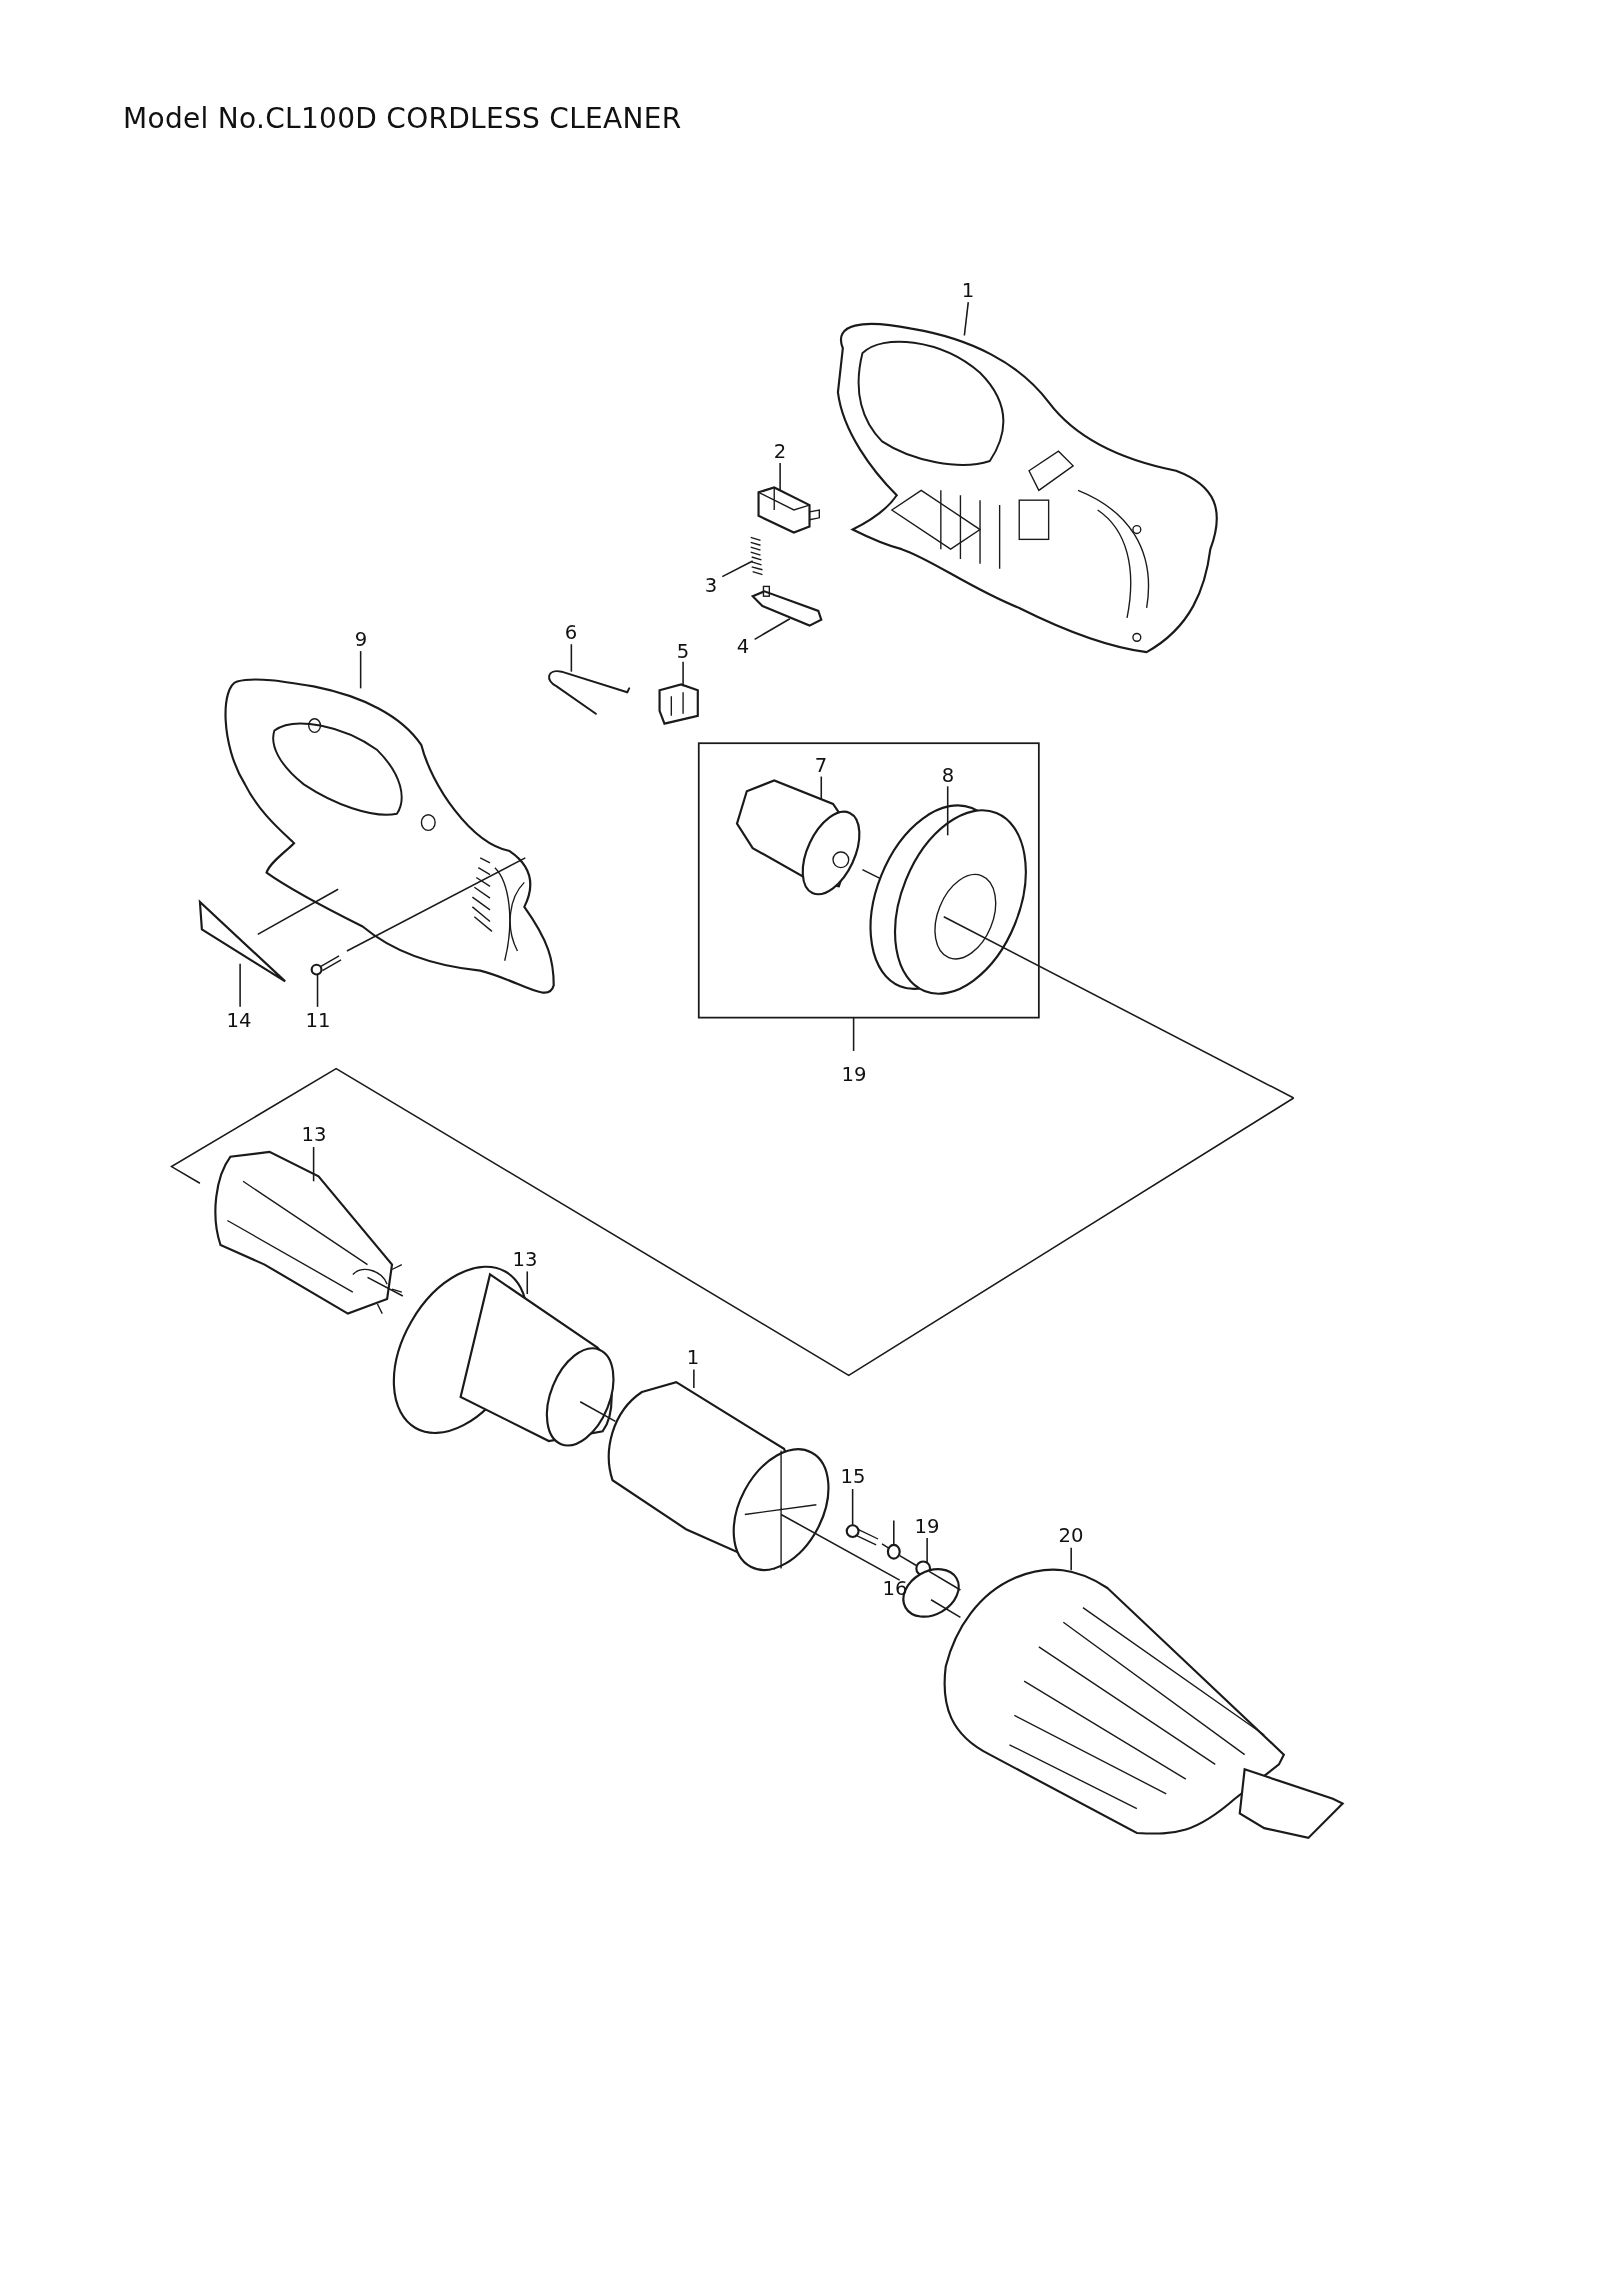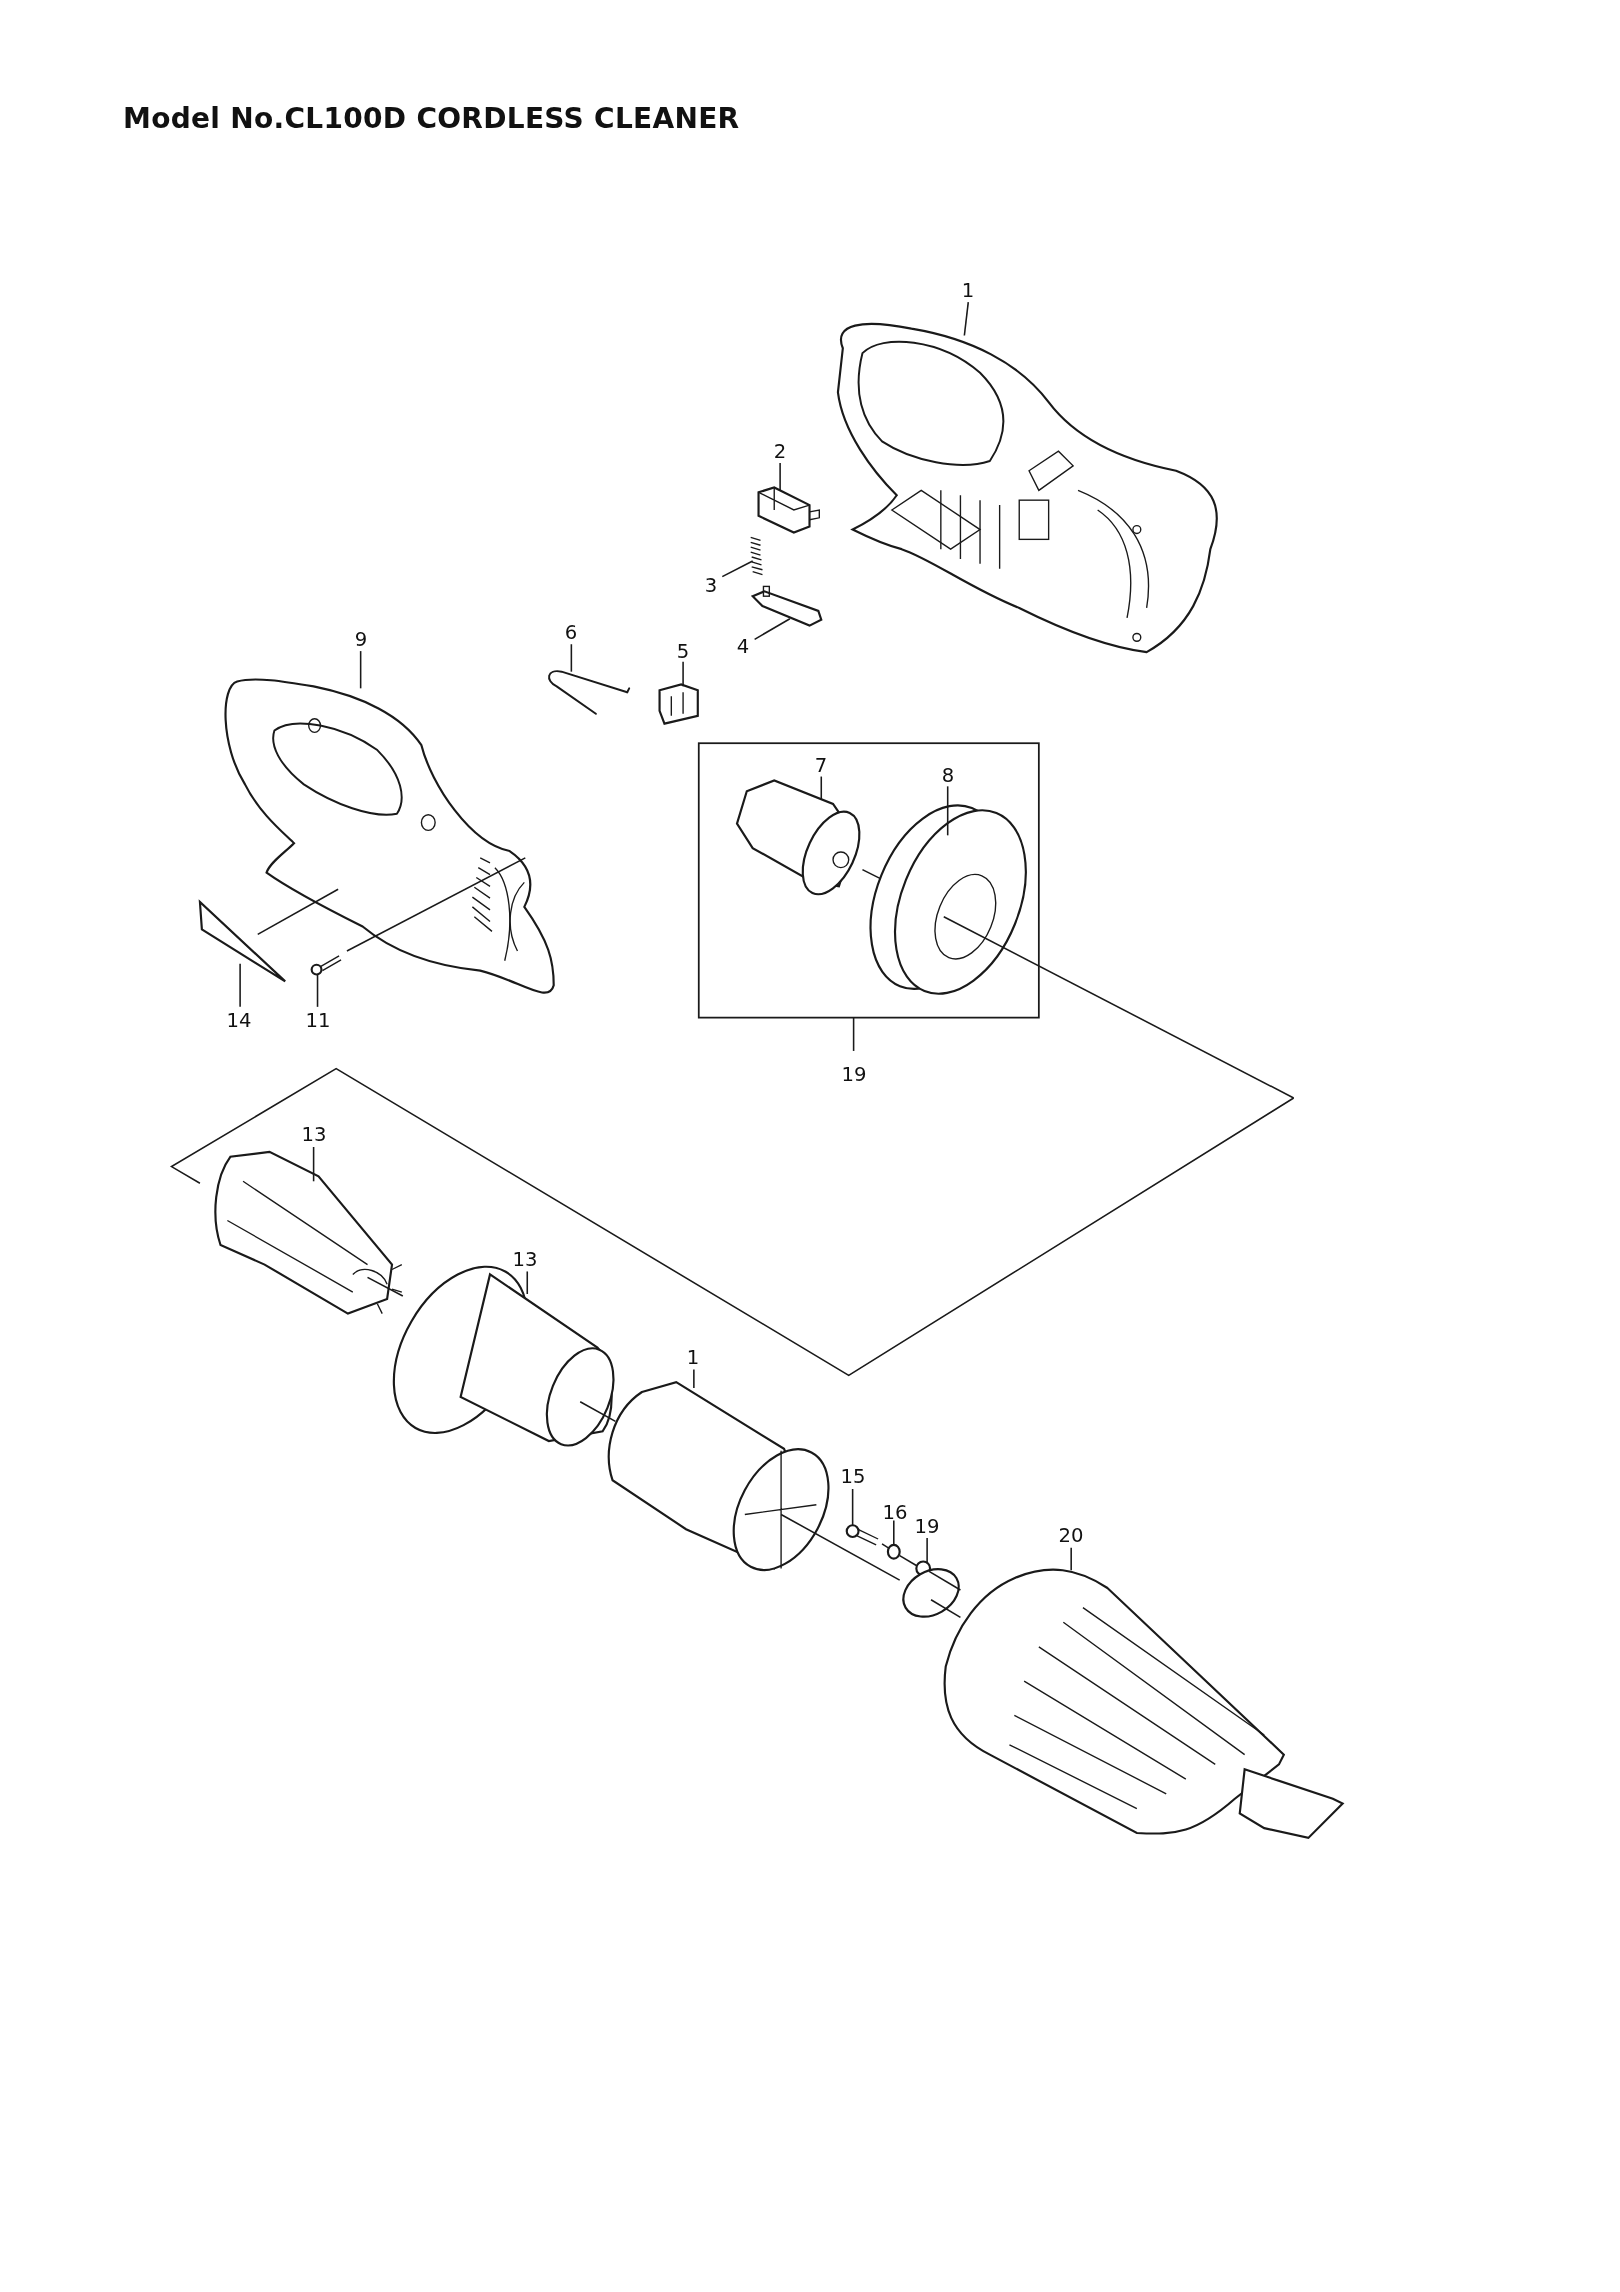--- a/index.html
+++ b/index.html
@@ -1,19 +1,19 @@
 <!DOCTYPE html>
 <html><head>
 <meta charset="utf-8">
 <style>
   html, body { margin: 0; padding: 0; background: #ffffff; }
   body { width: 1620px; height: 2293px; position: relative; overflow: hidden;
          font-family: "DejaVu Sans", "Liberation Sans", sans-serif; color: #111; }
   .title { position: absolute; left: 123px; top: 102px; font-size: 28px; letter-spacing: 0.3px;
-           font-family: "DejaVu Sans", sans-serif; font-weight: bold; }
+           font-family: "DejaVu Sans", sans-serif; font-weight: normal; }
   svg.art { position: absolute; left: 0; top: 0; }
   .ln { fill: none; stroke: #1a1a1a; stroke-width: 2; stroke-linejoin: round; stroke-linecap: round; }
   .thin { fill: none; stroke: #1a1a1a; stroke-width: 1.4; }
   .fillw { fill: #fff; stroke: #1a1a1a; stroke-width: 2.2; }
   .lead { stroke: #1a1a1a; stroke-width: 1.6; fill: none; }
   .callout { position: absolute; font-size: 19.6px; font-family: "DejaVu Sans", sans-serif;
              transform: translate(-50%, -50%); white-space: nowrap; }
 </style>
 </head>
 <body>
@@ -176,18 +176,18 @@
   <span class="callout" style="left:571px;top:632px">6</span>
   <span class="callout" style="left:821px;top:765px">7</span>
   <span class="callout" style="left:948px;top:775px">8</span>
   <span class="callout" style="left:361px;top:639px">9</span>
   <span class="callout" style="left:239px;top:1020px">14</span>
   <span class="callout" style="left:318px;top:1020px">11</span>
   <span class="callout" style="left:314px;top:1134px">13</span>
   <span class="callout" style="left:525px;top:1259px">13</span>
   <span class="callout" style="left:693px;top:1357px">1</span>
   <span class="callout" style="left:853px;top:1476px">15</span>
-  <span class="callout" style="left:895px;top:1512px">16</span>
+  <span class="callout" style="left:895px;top:1588px">16</span>
   <span class="callout" style="left:927px;top:1526px">19</span>
   <span class="callout" style="left:1071px;top:1535px">20</span>
   <span class="callout" style="left:854px;top:1074px">19</span>
 </div>
 
 
 </body></html>

